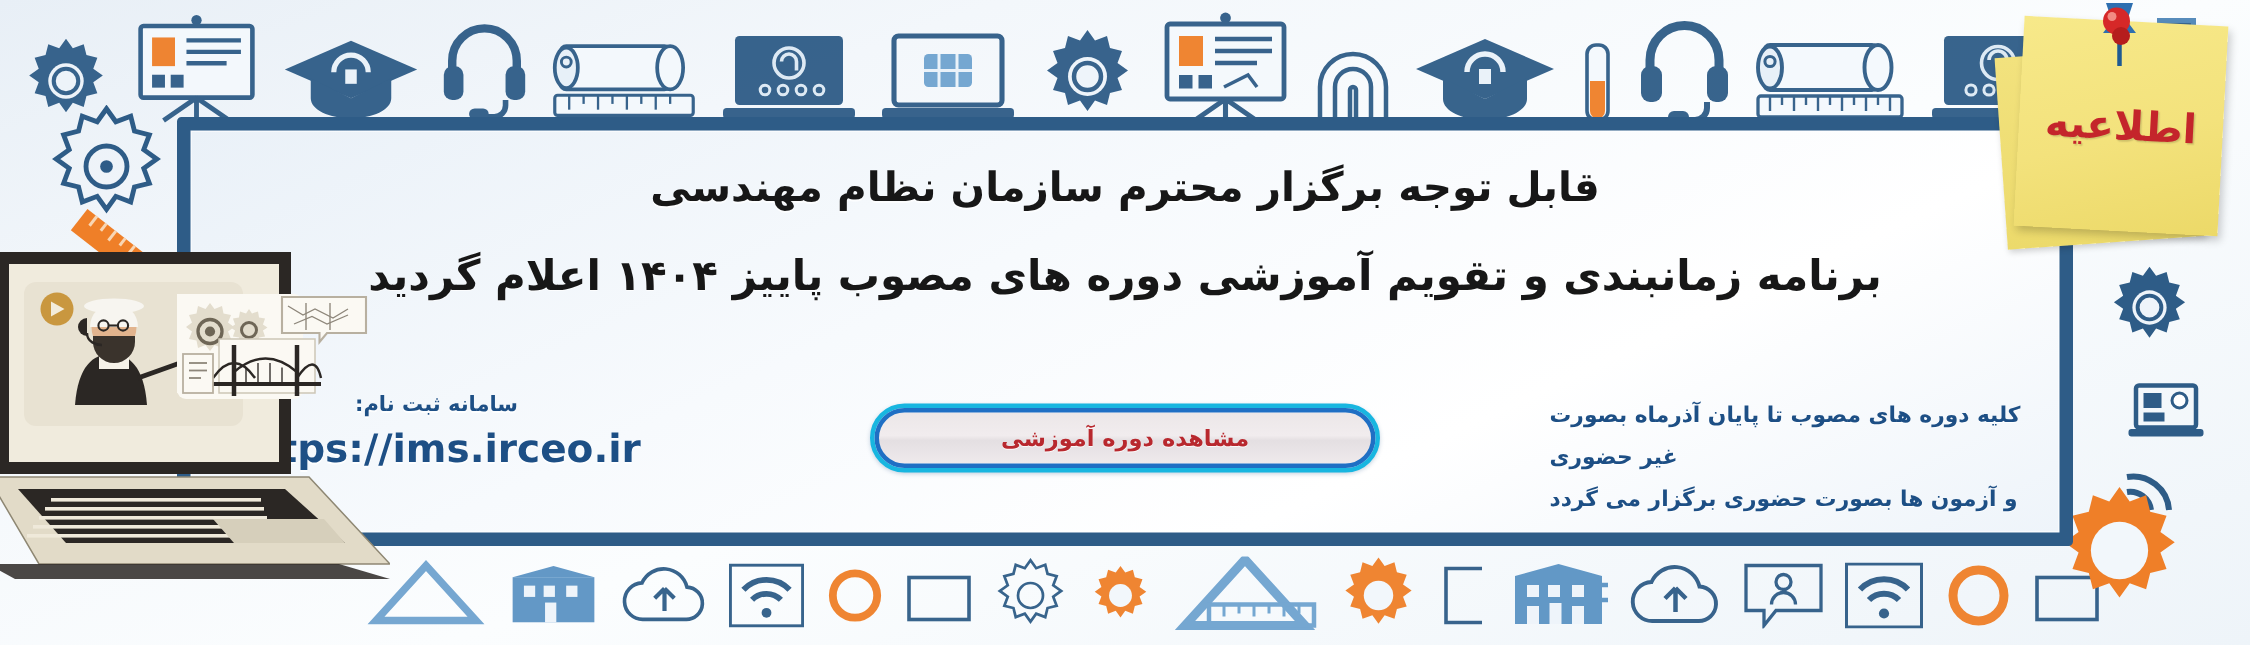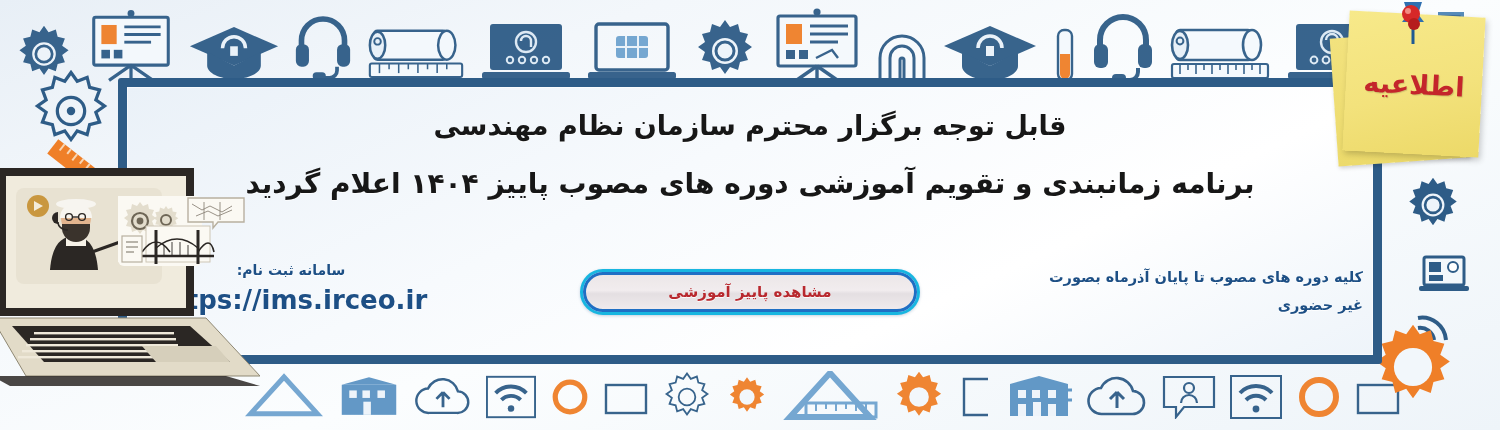--- a/index.html
+++ b/index.html
@@ -35,21 +35,21 @@
   .headline{
     position:absolute;top:22px;left:0;right:0;text-align:center;
     color:#171717;font-weight:bold;letter-spacing:-.2px;
     text-shadow:0 1px 0 rgba(255,255,255,.7);
   }
   .headline .l1{font-size:27px;line-height:34px;}
   .headline .l2{font-size:28px;line-height:34px;margin-top:24px;}
 
   
   .info-right{
-    position:absolute;right:10px;top:176px;width:330px;text-align:right;
+    position:absolute;right:10px;top:176px;width:330px;text-align:left;
     color:#1d4f85;font-weight:bold;font-size:14.5px;line-height:28px;
     text-shadow:0 1px 0 rgba(255,255,255,.8);
   }
   .info-left{
     position:absolute;left:14px;top:172px;width:300px;text-align:center;
   }
   .info-left .reg-label{
     color:#1d4f85;font-weight:bold;font-size:14px;line-height:22px;
     text-shadow:0 1px 0 rgba(255,255,255,.8);
   }
@@ -456,26 +456,27 @@
   <div class="frame">
     <div class="frame-inner">
 
       <div class="headline">
         <div class="l1">قابل توجه برگزار محترم سازمان نظام مهندسی</div>
         <div class="l2">برنامه زمانبندی و تقویم آموزشی دوره های مصوب پاییز ۱۴۰۴ اعلام گردید</div>
       </div>
 
       <div class="info-right">
         <div>کلیه دوره های مصوب تا پایان   آذرماه   بصورت غیر حضوری</div>
+        <div>و آزمون ها بصورت حضوری برگزار می گردد</div>
       </div>
 
       <div class="cta-wrap">
         <div class="cta">
           <div class="cta-in">
-            <span class="cta-label">مشاهده پاییز آموزشی</span>
+            <span class="cta-label">مشاهده دوره آموزشی</span>
           </div>
         </div>
       </div>
 
       <div class="info-left">
         <div class="reg-label">سامانه ثبت نام:</div>
         <div class="reg-url">https://ims.irceo.ir</div>
       </div>
 
     </div>

